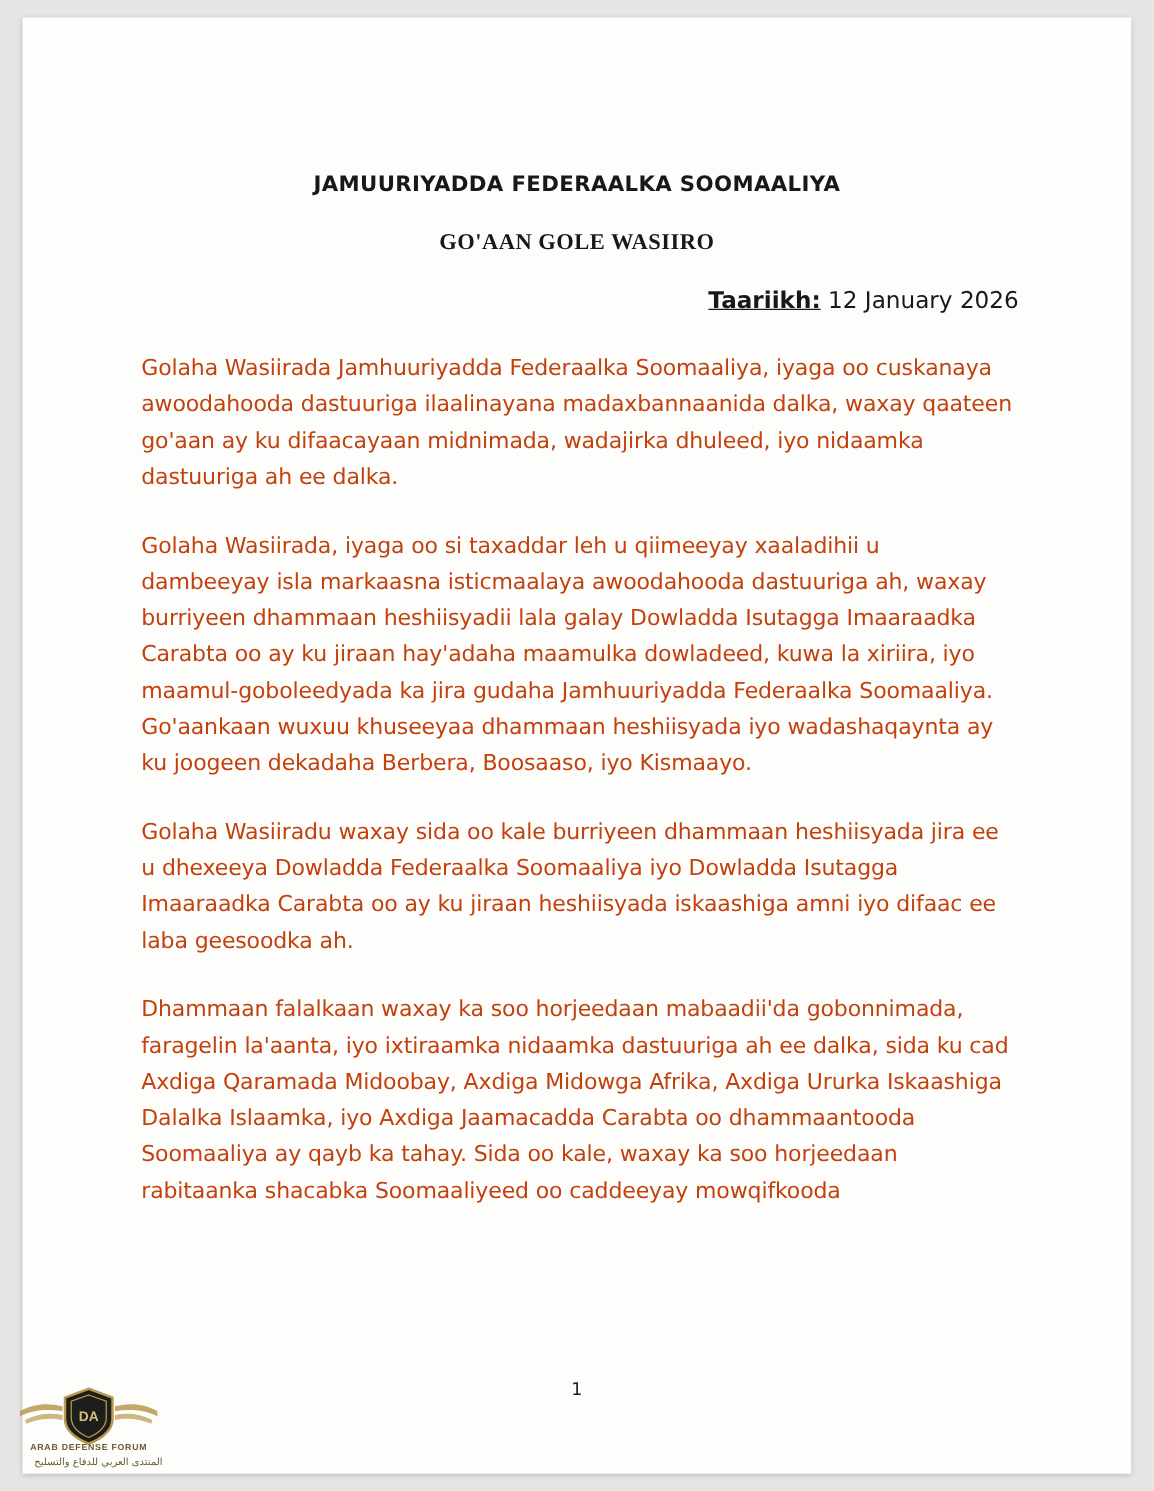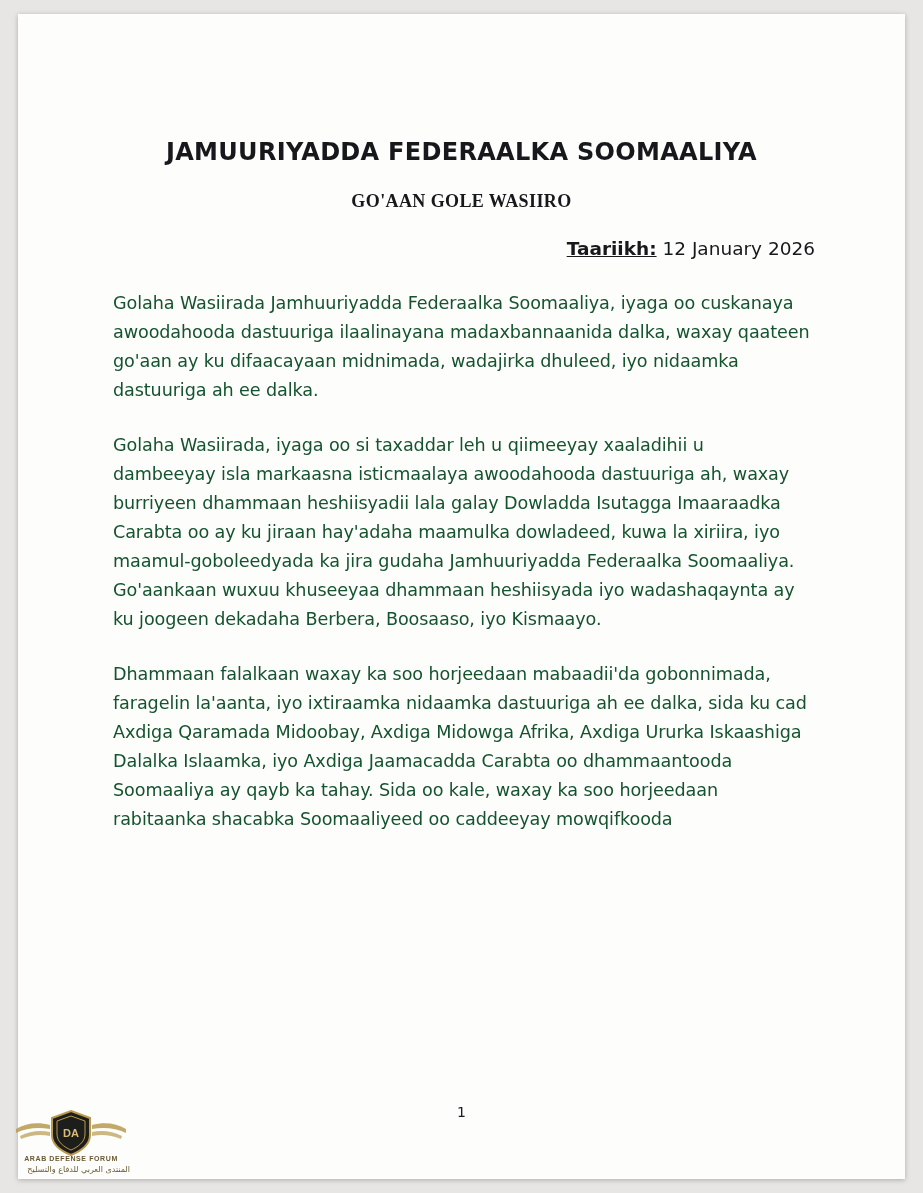--- a/index.html
+++ b/index.html
@@ -26,21 +26,21 @@
   .doc-body {
     position: absolute;
     left: 0;
     top: 0;
     width: 887px;
     height: 1165px;
     padding: 0;
   }
   .doc-title {
     text-align: center;
-    font-size: 24px;
+    font-size: 17px;
     font-weight: bold;
     letter-spacing: 0.3px;
     color: #16181b;
     margin: 124px 0 0 0;
     font-family: "DejaVu Sans", sans-serif;
   }
   .doc-subtitle {
     text-align: center;
     font-size: 18px;
     font-weight: bold;
@@ -62,21 +62,21 @@
   }
   .date-line .date-value {
     font-weight: normal;
   }
   .body-block {
     margin: 30px 95px 0 95px;
   }
   .body-para {
     font-size: 17.6px;
     line-height: 29px;
-    color: #14532d;
+    color: #c2410c;
     margin: 0 0 26px 0;
     text-align: left;
     font-family: "DejaVu Sans", sans-serif;
     letter-spacing: -0.1px;
   }
   .page-number {
     position: absolute;
     left: 0;
     top: 1090px;
     width: 887px;
@@ -127,20 +127,21 @@
     <div class="doc-subtitle">GO'AAN GOLE WASIIRO</div>
 
     <div class="date-line">
       <span class="date-label">Taariikh:</span>
       <span class="date-value">12 January 2026</span>
     </div>
 
     <div class="body-block">
       <p class="body-para">Golaha Wasiirada Jamhuuriyadda Federaalka Soomaaliya, iyaga oo cuskanaya awoodahooda dastuuriga ilaalinayana madaxbannaanida dalka, waxay qaateen go'aan ay ku difaacayaan midnimada, wadajirka dhuleed, iyo nidaamka dastuuriga ah ee dalka.</p>
       <p class="body-para">Golaha Wasiirada, iyaga oo si taxaddar leh u qiimeeyay xaaladihii u dambeeyay isla markaasna isticmaalaya awoodahooda dastuuriga ah, waxay burriyeen dhammaan heshiisyadii lala galay Dowladda Isutagga Imaaraadka Carabta oo ay ku jiraan hay'adaha maamulka dowladeed, kuwa la xiriira, iyo maamul-goboleedyada ka jira gudaha Jamhuuriyadda Federaalka Soomaaliya. Go'aankaan wuxuu khuseeyaa dhammaan heshiisyada iyo wadashaqaynta ay ku joogeen dekadaha Berbera, Boosaaso, iyo Kismaayo.</p>
+      <p class="body-para">Golaha Wasiiradu waxay sida oo kale burriyeen dhammaan heshiisyada jira ee u dhexeeya Dowladda Federaalka Soomaaliya iyo Dowladda Isutagga Imaaraadka Carabta oo ay ku jiraan heshiisyada iskaashiga amni iyo difaac ee laba geesoodka ah.</p>
       <p class="body-para">Dhammaan falalkaan waxay ka soo horjeedaan mabaadii'da gobonnimada, faragelin la'aanta, iyo ixtiraamka nidaamka dastuuriga ah ee dalka, sida ku cad Axdiga Qaramada Midoobay, Axdiga Midowga Afrika, Axdiga Ururka Iskaashiga Dalalka Islaamka, iyo Axdiga Jaamacadda Carabta oo dhammaantooda Soomaaliya ay qayb ka tahay. Sida oo kale, waxay ka soo horjeedaan rabitaanka shacabka Soomaaliyeed oo caddeeyay mowqifkooda</p>
     </div>
 
     <div class="page-number">1</div>
   </div>
 </div>
 
 <div class="watermark">
   <svg width="126" height="56" viewBox="0 0 126 56">
     <g fill="#b99a4e">

